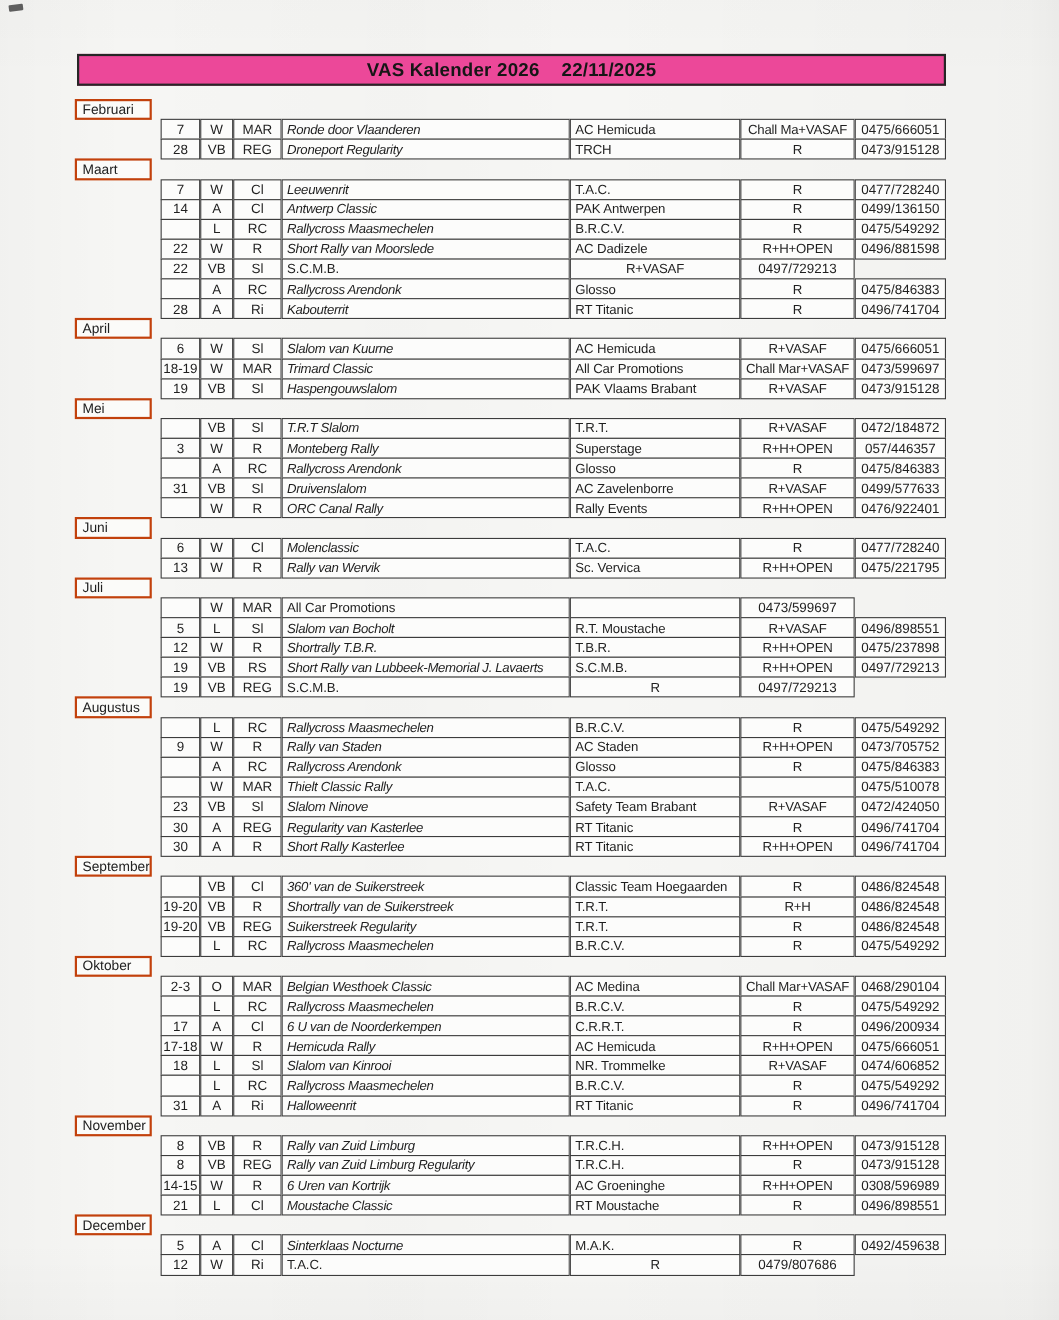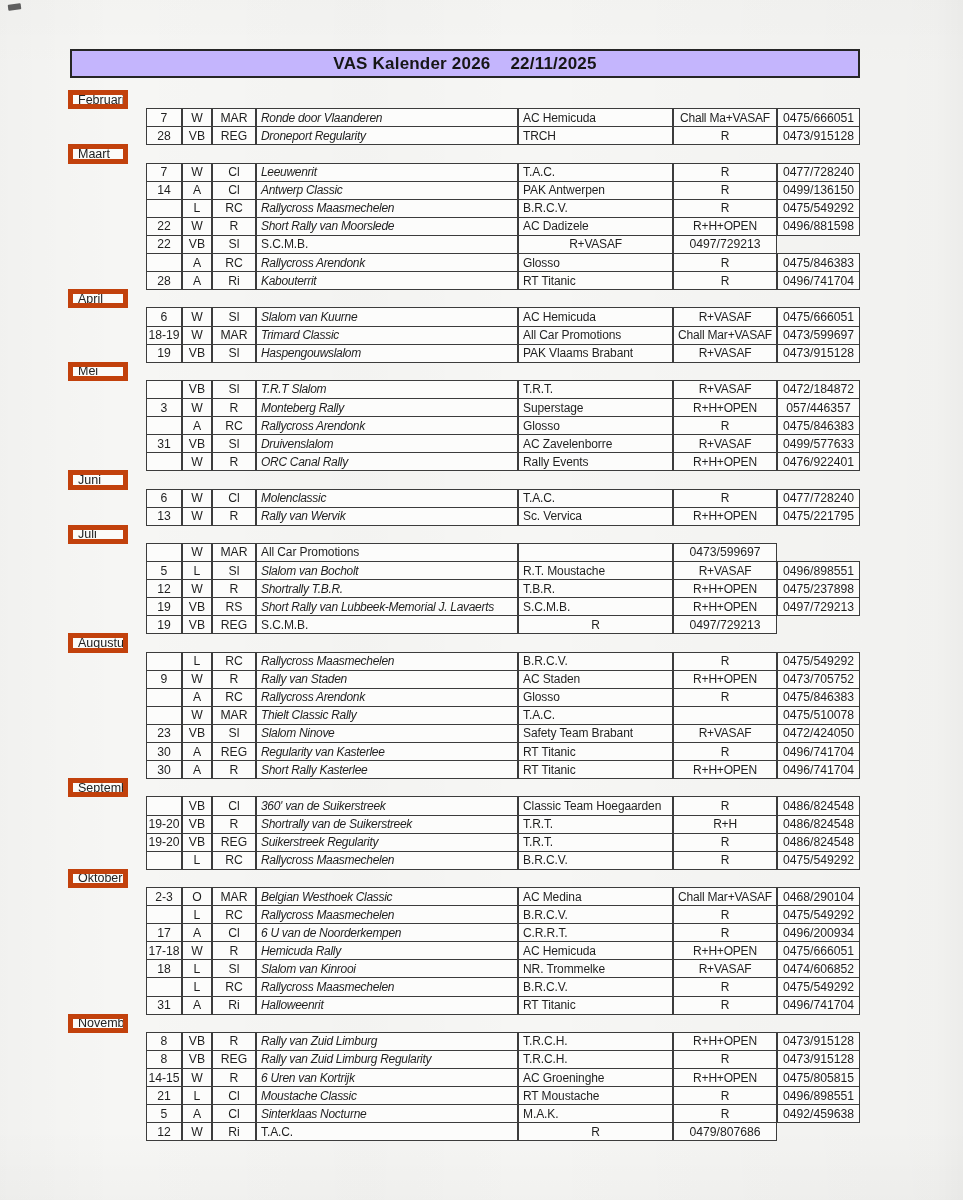--- a/index.html
+++ b/index.html
@@ -11,29 +11,29 @@
       linear-gradient(180deg, rgba(0,0,0,0.012) 0%, rgba(0,0,0,0) 6%, rgba(0,0,0,0) 94%, rgba(0,0,0,0.02) 100%);
     font-family:"Liberation Sans","DejaVu Sans",sans-serif;
     color:#1f1f1f;
   }
   .corner-mark{
     position:absolute;left:8px;top:4px;width:13px;height:6px;
     background:#3a3a3a;transform:rotate(-7deg);border-radius:1px;opacity:.8;
   }
   .title-box{
     position:absolute;left:70px;top:49px;width:786px;height:25px;
-    border:2px solid #262626;background:#c4b5fd;
+    border:2px solid #262626;background:#ec4899;
     display:flex;align-items:center;justify-content:center;
     font-weight:bold;font-size:17px;letter-spacing:.2px;color:#161616;
   }
   .title-box .gap{display:inline-block;width:20px;}
   #calendar{position:absolute;left:68px;top:91px;width:792px;}
   .month-row{height:19.2px;margin-top:-1px;display:flex;}
   .month-cell{
-    width:60px;box-sizing:border-box;border:5px solid #c2410c;background:#fbfbf9;
+    width:70px;box-sizing:border-box;border:2px solid #c2410c;background:#fbfbf9;
     font-size:12.5px;display:flex;align-items:center;padding-left:5px;
     white-space:nowrap;overflow:hidden;color:#222;
   }
   .data-row{
     display:grid;grid-template-columns:36px 30px 44px 262px 155px 104px 83px;
     margin-left:78px;height:19.1px;margin-top:-1px;
   }
   .cell{
     box-sizing:border-box;border:1px solid #3c3c3c;background:#fcfcfb;
     display:flex;align-items:center;justify-content:center;
@@ -533,33 +533,36 @@
     <div class="cell c-phone">0473/915128</div>
   </div>
 
   <div class="data-row">
     <div class="cell c-date">14-15</div>
     <div class="cell c-prov">W</div>
     <div class="cell c-type">R</div>
     <div class="cell c-event left">6 Uren van Kortrijk</div>
     <div class="cell c-org left">AC Groeninghe</div>
     <div class="cell c-clas">R+H+OPEN</div>
-    <div class="cell c-phone">0475/805815</div>
+    <div class="cell c-phone">0308/596989</div>
   </div>
 
   <div class="data-row">
     <div class="cell c-date">21</div>
     <div class="cell c-prov">L</div>
     <div class="cell c-type">Cl</div>
     <div class="cell c-event left">Moustache Classic</div>
     <div class="cell c-org left">RT Moustache</div>
     <div class="cell c-clas">R</div>
     <div class="cell c-phone">0496/898551</div>
   </div>
 
+  <div class="month-row">
+    <div class="month-cell">December</div>
+  </div>
 
   <div class="data-row">
     <div class="cell c-date">5</div>
     <div class="cell c-prov">A</div>
     <div class="cell c-type">Cl</div>
     <div class="cell c-event left">Sinterklaas Nocturne</div>
     <div class="cell c-org left">M.A.K.</div>
     <div class="cell c-clas">R</div>
     <div class="cell c-phone">0492/459638</div>
   </div>

